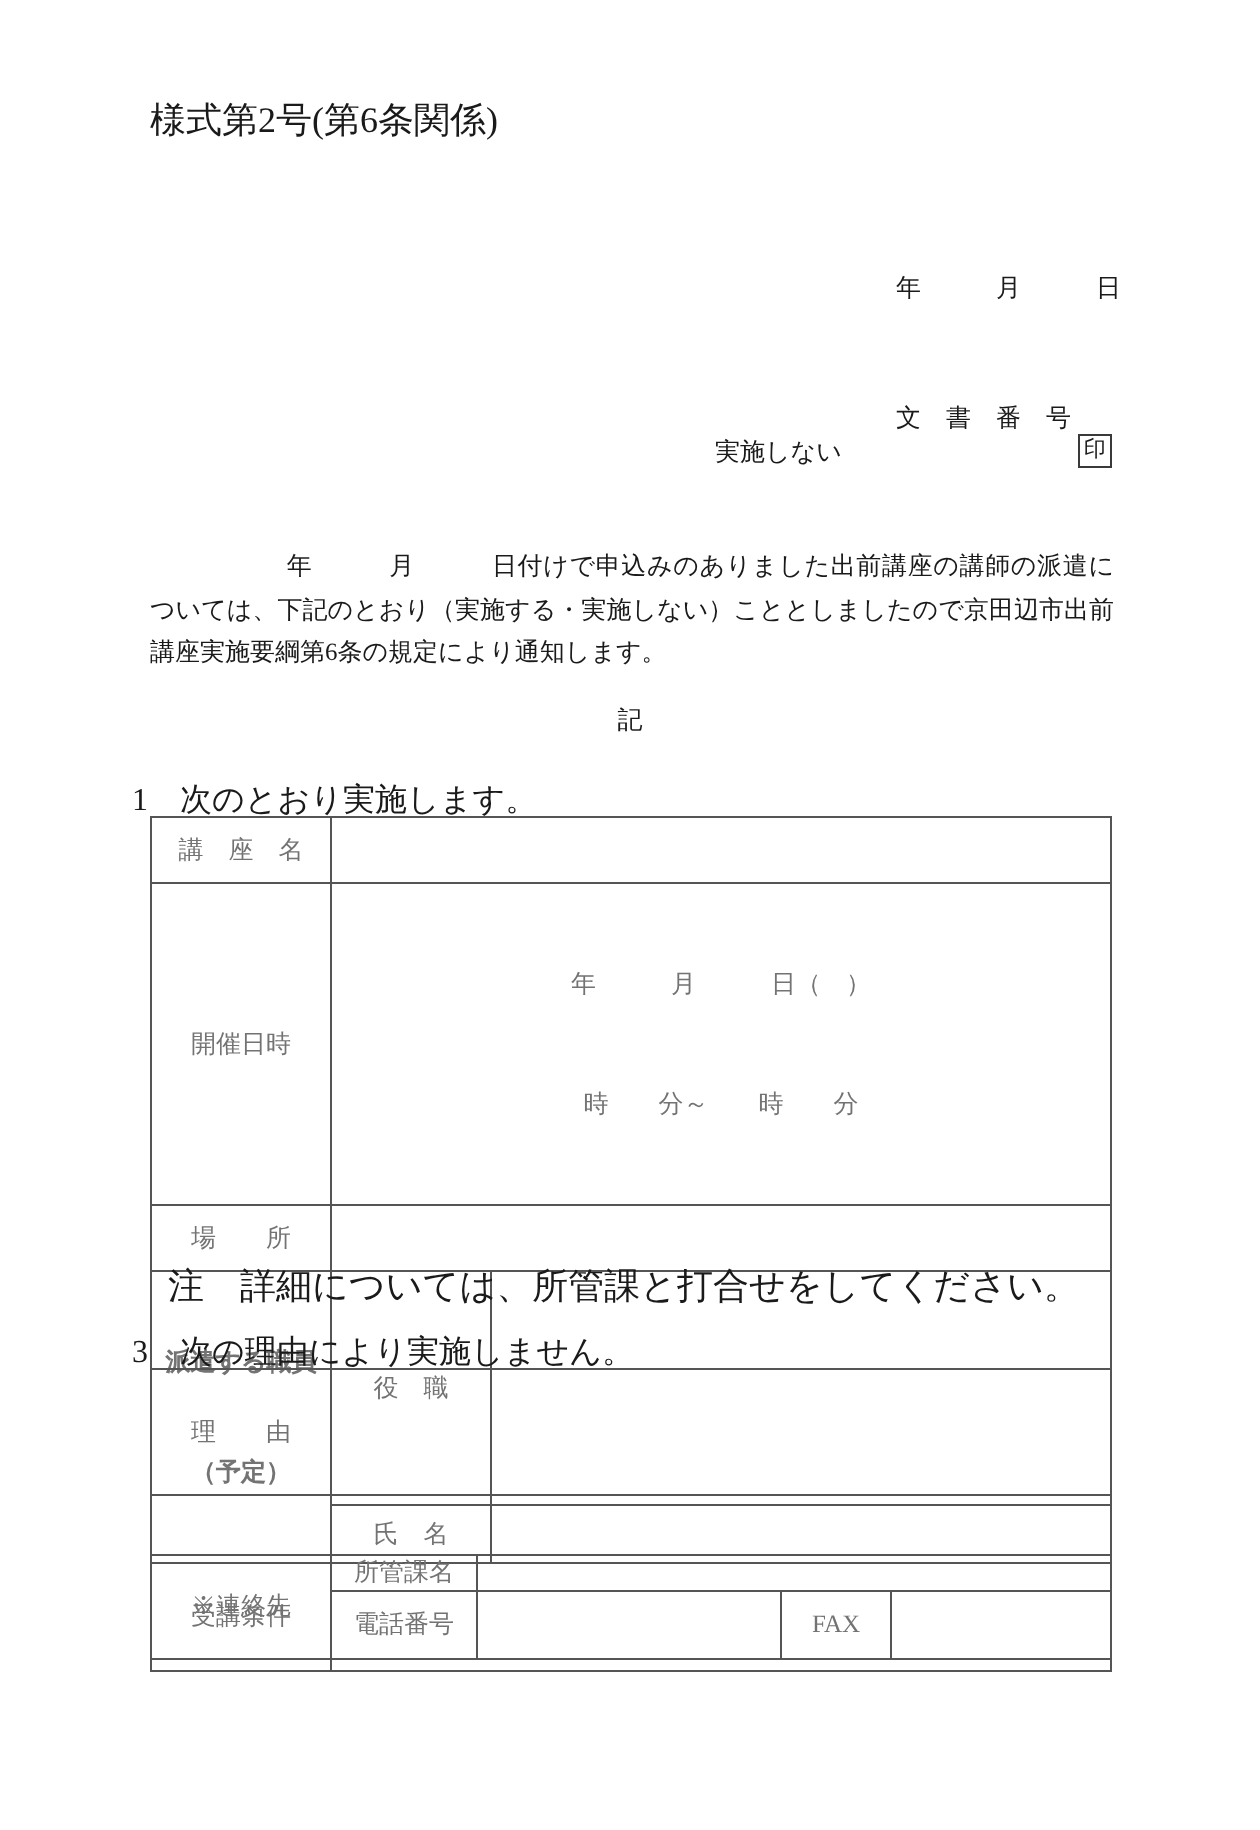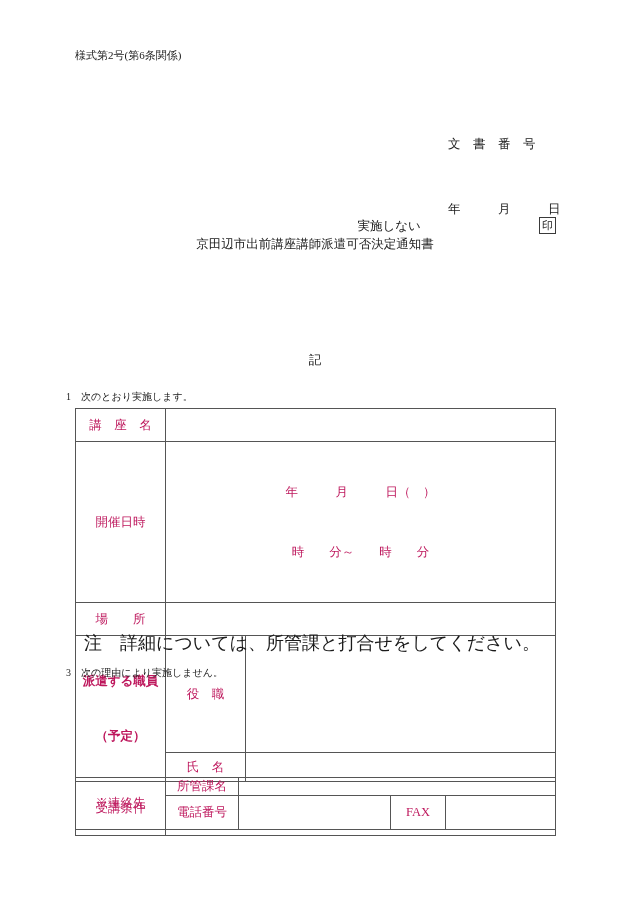--- a/index.html
+++ b/index.html
@@ -22,21 +22,21 @@
     height: 915px;
   }
 
   
   .abs { position: absolute; }
   .jp { font-family: "Liberation Serif", "DejaVu Serif", serif; }
 
   
   #form-code {
     left: 75px; top: 48px;
-    font-size: 11px;
+    font-size: 18px;
     line-height: 1.4;
     white-space: pre;
   }
 
   #doc-number-block {
     left: 448px; top: 90px;
     font-size: 12.5px;
     line-height: 1.75;
     white-space: pre;
   }
@@ -96,21 +96,21 @@
   
   #ki-marker {
     left: 0; top: 352px;
     width: 630px;
     text-align: center;
     font-size: 12.5px;
   }
 
   
   .section-heading {
-    font-size: 10px;
+    font-size: 16px;
     white-space: pre;
   }
   #section1-heading { left: 66px; top: 390px; }
   #section2-heading { left: 66px; top: 666px; }
 
   
   #detail-note {
     left: 84px; top: 631px;
     font-size: 18px;
     white-space: pre;
@@ -122,21 +122,21 @@
     border-collapse: collapse;
     table-layout: fixed;
     font-size: 12.5px;
   }
   table.form-table td {
     border: 1px solid #ururu;
     border: 1px solid #555;
     padding: 0;
     vertical-align: middle;
     text-align: center;
-    color: #be185d;
+    color: #737373;
   }
   .cell-label { white-space: pre; }
   .cell-blank { }
 
   #table-course {
     left: 75px; top: 408px;
     width: 480px;
   }
   #table-reason {
     left: 75px; top: 684px;
@@ -160,33 +160,35 @@
   .twoline span { display: block; font-weight: bold; }
 </style>
 </head>
 <body>
 
 <div class="page">
 
   <div class="abs jp" id="form-code">様式第2号(第6条関係)</div>
 
   <div class="abs jp" id="doc-number-block">
+    <span class="line">年　　　月　　　日</span>
     <span class="line">文　書　番　号</span>
-    <span class="line">年　　　月　　　日</span>
   </div>
 
   <div class="abs jp" id="addressee">
   </div>
 
   <div class="abs jp" id="issuer">
     <span id="issuer-name">実施しない</span><span id="seal-box">印</span>
   </div>
 
-  <div class="abs jp" id="doc-title">京田辺市出前講座講師派遣可否決定通知書</div>
-
+
+  <div class="abs jp" id="body-paragraph">
+    <span class="indent"></span><span>年　　　月　　　日付けで申込みのありました出前講座の講師の派遣については、下記のとおり（実施する・実施しない）こととしましたので京田辺市出前講座実施要綱第6条の規定により通知します。</span>
+  </div>
 
   <div class="abs jp" id="ki-marker">記</div>
 
   <div class="abs jp section-heading" id="section1-heading">1　次のとおり実施します。</div>
 
   <table class="form-table" id="table-course">
     <colgroup>
       <col style="width:90px">
       <col style="width:80px">
       <col style="width:310px">
@@ -223,20 +225,32 @@
         <td class="cell-label" style="height:53px">受講条件</td>
         <td class="cell-blank" colspan="2"></td>
       </tr>
     </tbody>
   </table>
 
   <div class="abs jp" id="detail-note">注　詳細については、所管課と打合せをしてください。</div>
 
   <div class="abs jp section-heading" id="section2-heading">3　次の理由により実施しません。</div>
 
+  <table class="form-table" id="table-reason">
+    <colgroup>
+      <col style="width:90px">
+      <col style="width:390px">
+    </colgroup>
+    <tbody>
+      <tr>
+        <td class="cell-label" style="height:62px">理　　由</td>
+        <td class="cell-blank"></td>
+      </tr>
+    </tbody>
+  </table>
 
   <table class="form-table" id="table-contact">
     <colgroup>
       <col style="width:90px">
       <col style="width:73px">
       <col style="width:152px">
       <col style="width:55px">
       <col style="width:110px">
     </colgroup>
     <tbody>

